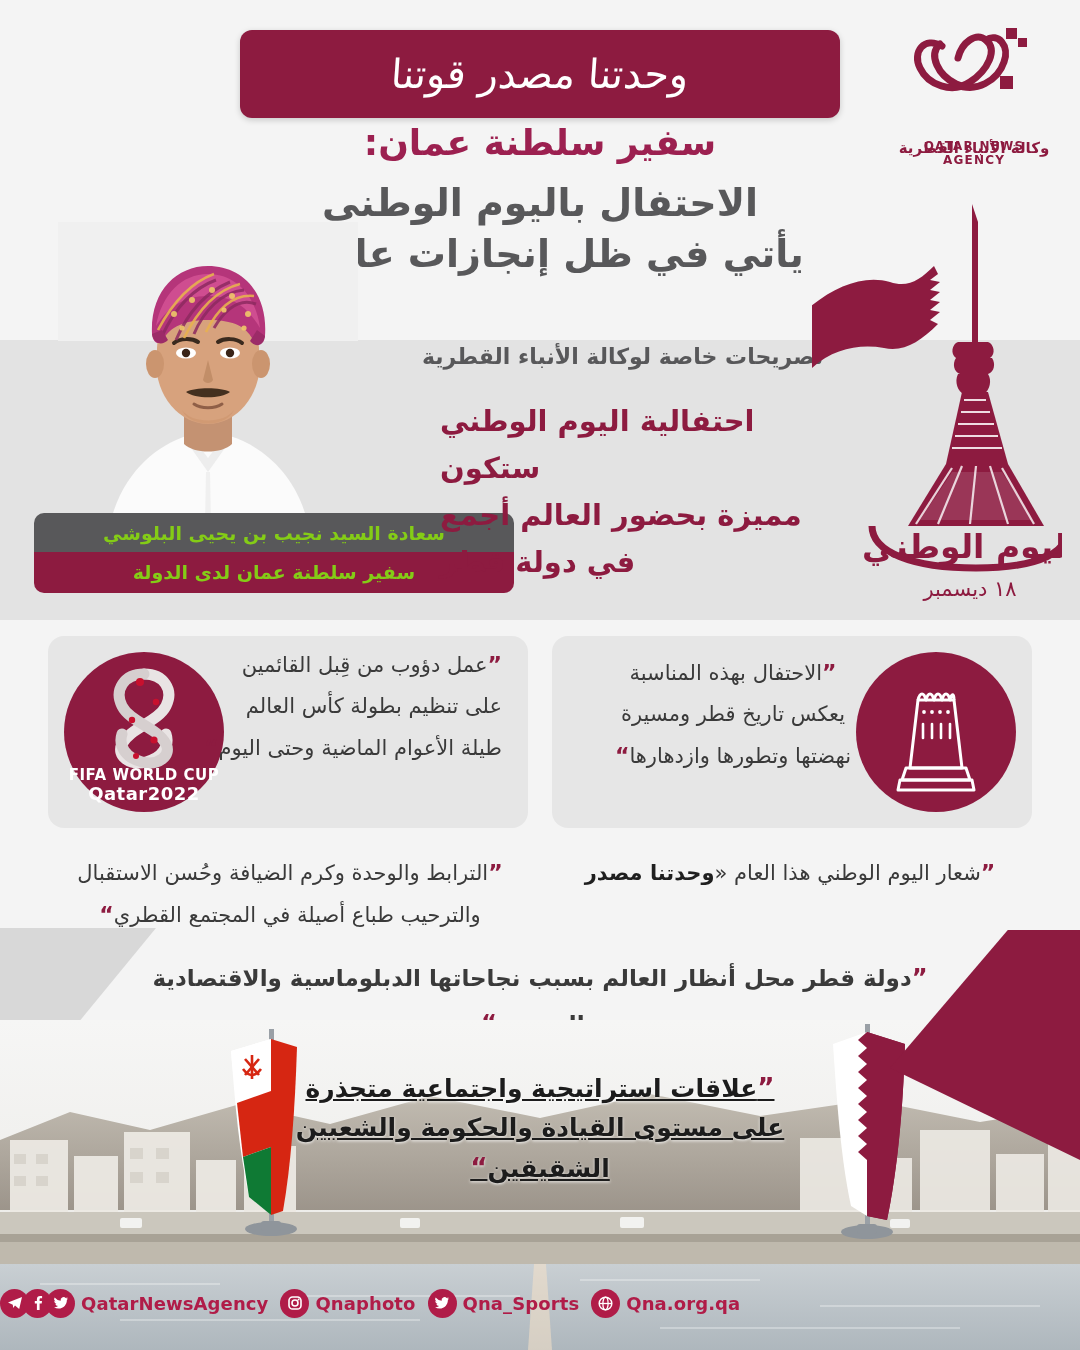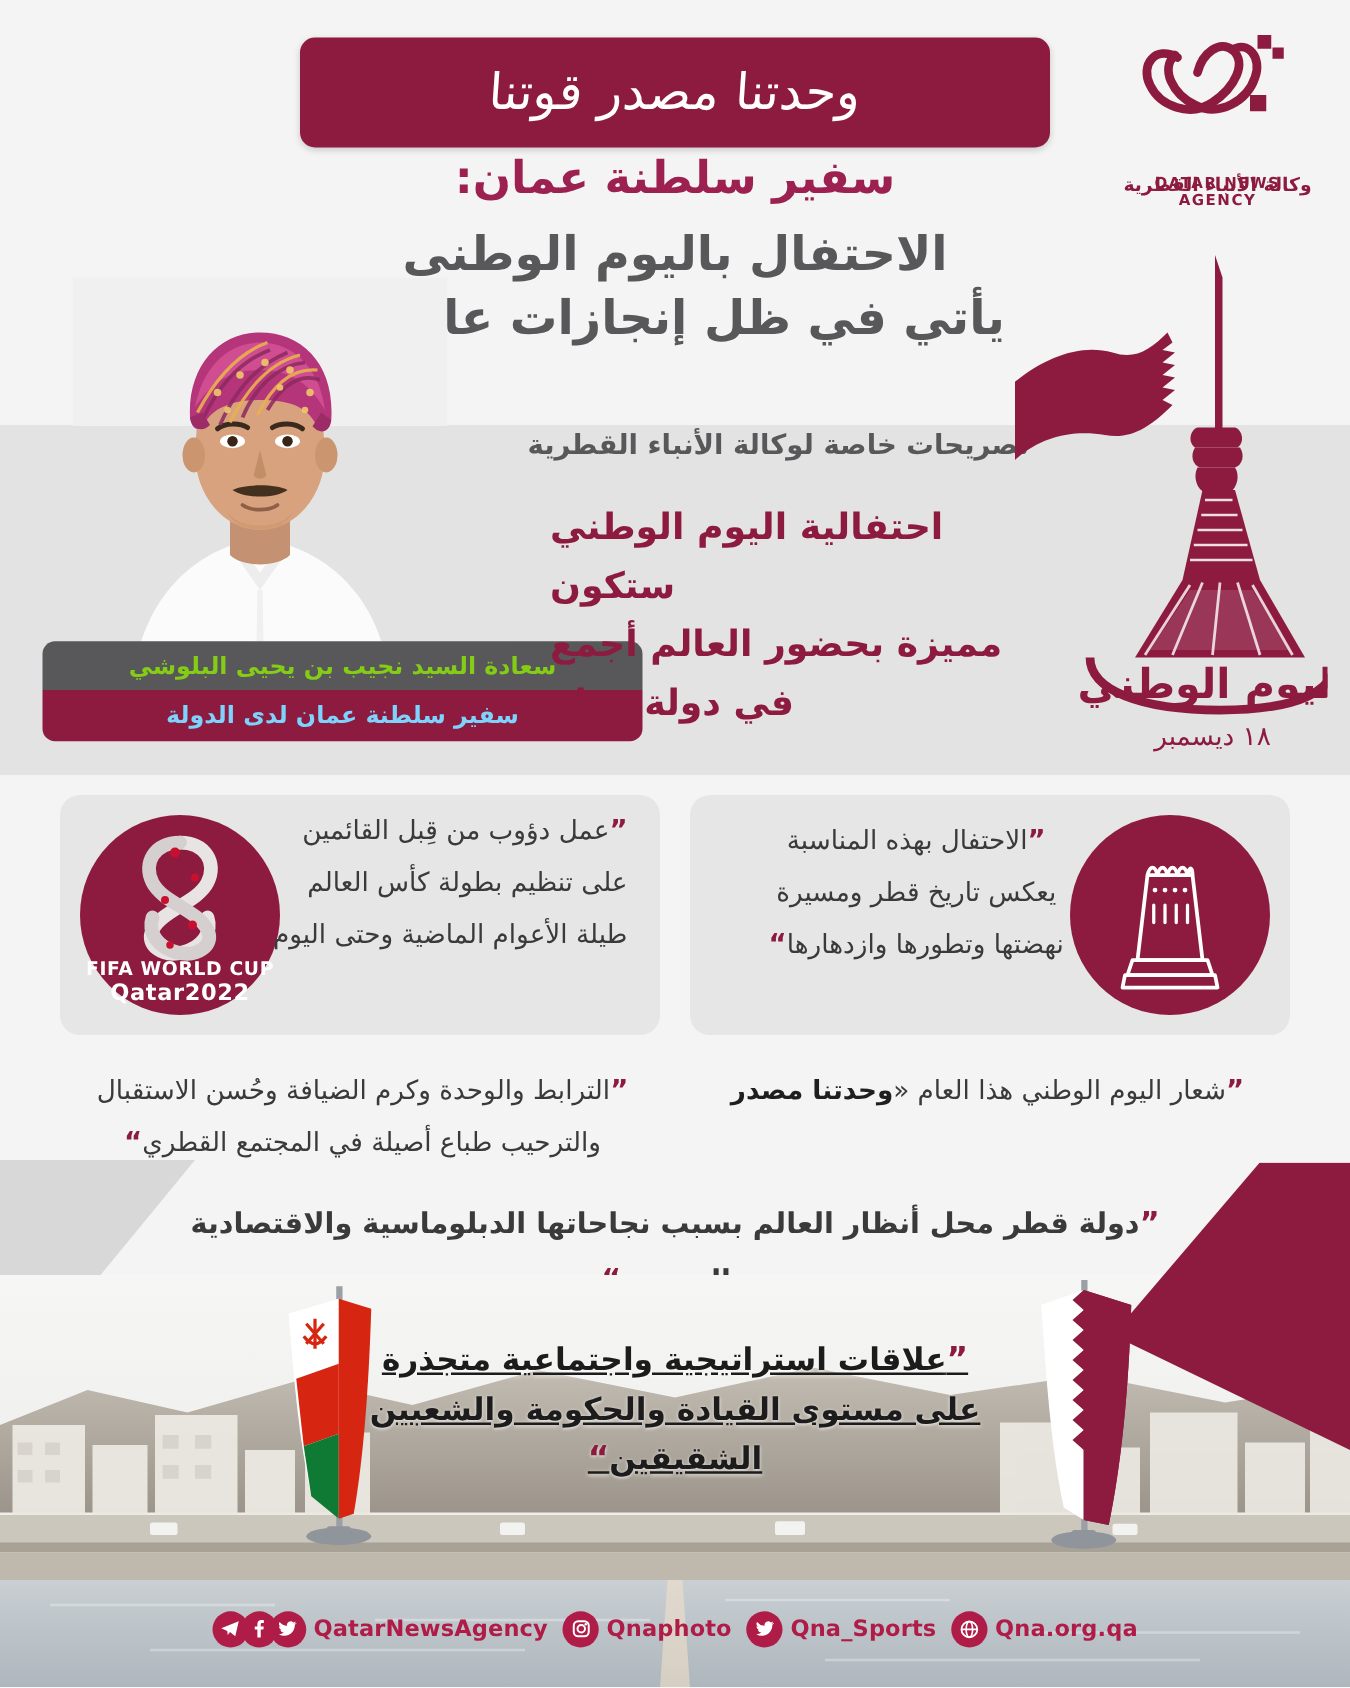--- a/index.html
+++ b/index.html
@@ -68,21 +68,21 @@
   }
   .portrait .ph-bg { position:absolute; inset:0; background:linear-gradient(#f0f0f0 0%, #f0f0f0 36%, #e3e3e3 36%, #e3e3e3 100%); }
   .portrait svg { position:absolute; left:0; top:0; }
 
   .nameplate { position:absolute; left:34px; top:513px; width:480px; }
   .np-top {
     background:#58585a; color:#84cc16; border-radius:10px 10px 0 0;
     font-size:19px; font-weight:bold; text-align:center; padding:9px 10px 8px;
   }
   .np-bot {
-    background:#8d1b40; color:#7dd3fc; border-radius:0 0 10px 10px;
+    background:#8d1b40; color:#84cc16; border-radius:0 0 10px 10px;
     font-size:19px; font-weight:bold; text-align:center; padding:9px 2px 10px;
   }
 
   
   .special {
     position:absolute; right:218px; top:344px; width:440px; text-align:left;
     color:#58585a; font-size:22px; font-weight:bold;
   }
   .main-quote {
     position:absolute; right:220px; top:398px; width:420px;
@@ -136,21 +136,21 @@
 
   .bottom-quote {
     position:absolute; left:280px; top:1068px; width:520px;
     text-align:center; color:#1c1c1c; font-size:25px; font-weight:bold;
     line-height:1.55; text-shadow:0 1px 3px rgba(255,255,255,.85);text-decoration:underline;
   }
 
   
   .social {
     position:absolute; left:0; top:1278px; width:1080px; height:50px;
-    display:flex; align-items:center; justify-content:center; gap:12px;
+    display:flex; align-items:center; gap:12px;
     direction:ltr;
   }
   .sgroup { display:flex; align-items:center; gap:6px; }
   .sicons { display:flex; align-items:center; }
   .sicons .ic { margin-left:-6px; }
   .sicons .ic:first-child { margin-left:0; }
   .ic {
     width:29px; height:29px; border-radius:50%; background:#b01c48;
     display:flex; align-items:center; justify-content:center;
   }

